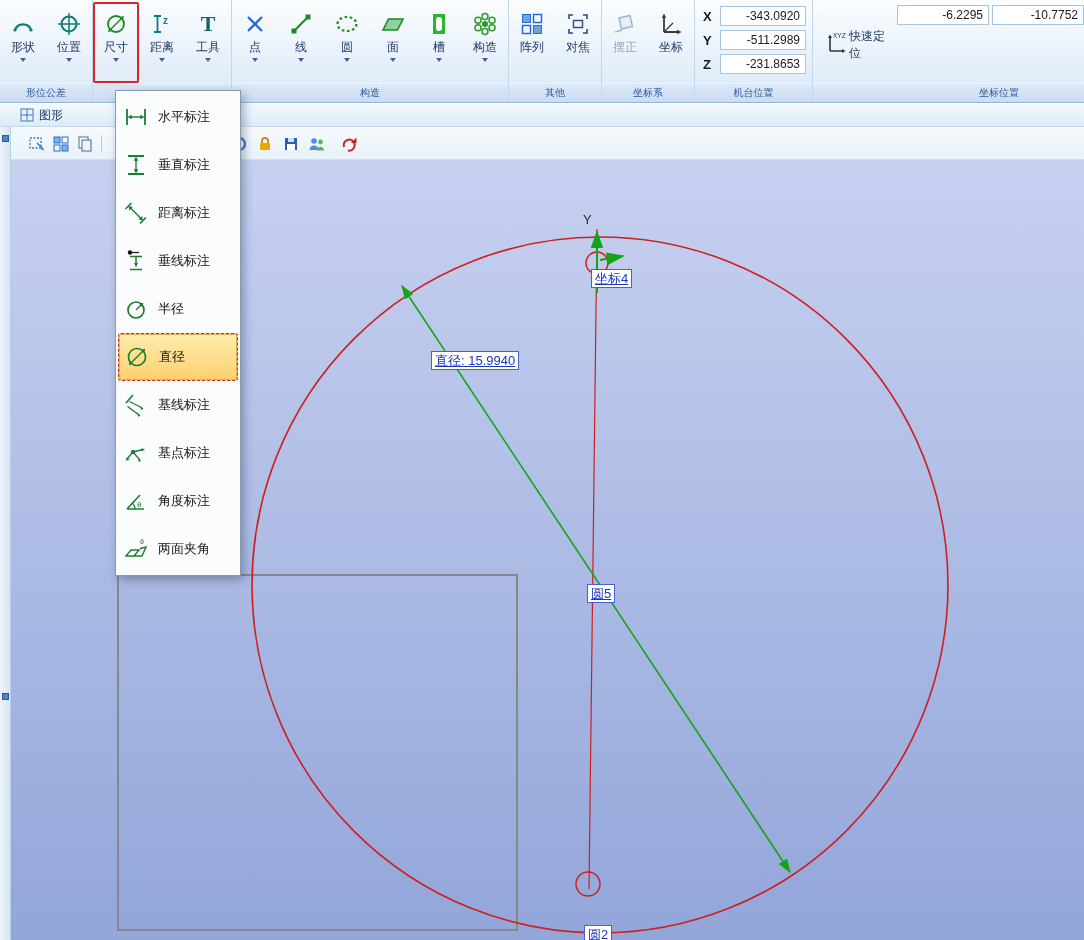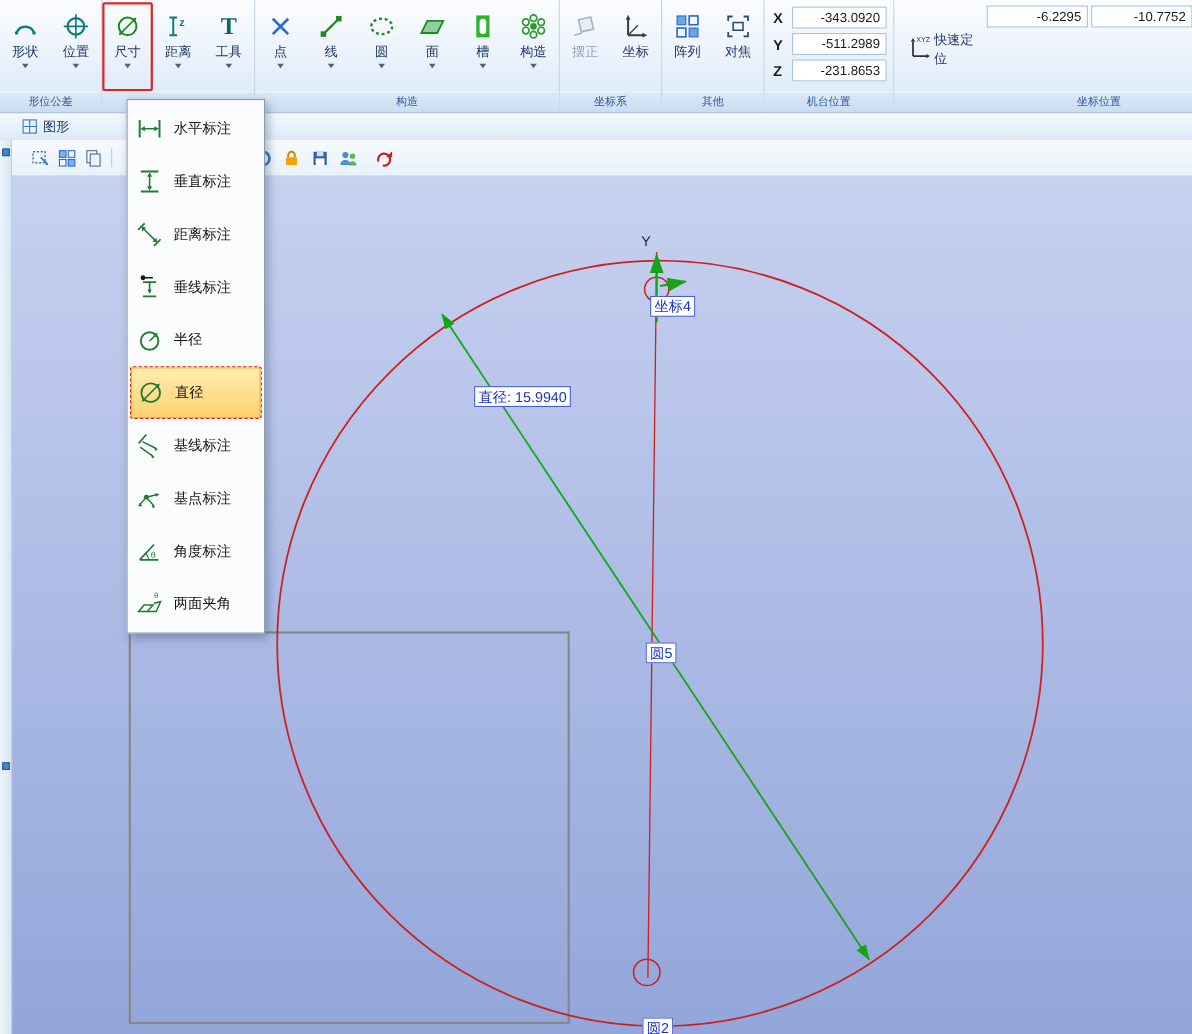--- a/index.html
+++ b/index.html
@@ -42,21 +42,21 @@
   .tbicon{position:absolute;top:7px;width:20px;height:20px;display:flex;align-items:center;justify-content:center;cursor:pointer}
   .tbdivider{position:absolute;top:8px;width:1px;height:17px;background:#b9cfe4}
   .sidestrip{position:absolute;left:0;top:127px;width:11px;height:813px;
     background:linear-gradient(90deg,#edf4fb,#d7e6f4);border-right:1px solid #b9cfe4}
   .stripicon{position:absolute;left:2px;width:7px;height:7px;background:#4a84c8;border:1px solid #2a5a98}
 
   
   .canvas{position:absolute;left:11px;top:160px;width:1073px;height:780px;
     background:linear-gradient(#c7d1f0,#93a6da);overflow:hidden}
   .tag{position:absolute;background:#fff;border:1px solid #4a5fd0;color:#1a35c0;font-size:13px;
-    line-height:17px;padding:0 3px;white-space:nowrap;cursor:pointer}
+    line-height:17px;padding:0 3px;text-decoration:underline;white-space:nowrap;cursor:pointer}
 
   
   .menu{position:absolute;left:115px;top:90px;width:126px;padding:2px;background:#fbfcfd;
     border:1px solid #8a9ab0;box-shadow:3px 4px 9px rgba(40,60,90,.4);z-index:100}
   .mitem{height:48px;display:flex;align-items:center;gap:7px;padding-left:3px;cursor:pointer}
   .micon{width:30px;height:30px;flex:0 0 30px;display:flex;align-items:center;justify-content:center}
   .mlbl{font-size:13px;color:#141414}
   .mitem.selected{border:1px dashed #d22020;border-radius:3px;
     background:linear-gradient(#ffedb0,#fdd06e);box-shadow:inset 0 0 0 1px #e3ae4b}
 </style>
@@ -191,20 +191,46 @@
               <circle cx="6" cy="9.2" r="3" fill="none" stroke="#2a9a2a" stroke-width="1.5"></circle>
             </svg>
         </span>
         <span class="rlbl">构造</span>
         <span class="chev"></span>
       </div>
     </div>
     <div class="glabel">构造</div>
   </div>
 
+  <div class="rgroup" style="width:112px">
+    <div class="rbtns">
+      <div class="rbtn">
+        <span class="ricon">
+          <svg width="26" height="26">
+              <rect x="3.5" y="3.5" width="8" height="8" fill="#6ba4df" stroke="#2a6ad4"></rect>
+              <rect x="14.5" y="3.5" width="8" height="8" fill="none" stroke="#2a6ad4" stroke-width="1.5"></rect>
+              <rect x="3.5" y="14.5" width="8" height="8" fill="none" stroke="#2a6ad4" stroke-width="1.5"></rect>
+              <rect x="14.5" y="14.5" width="8" height="8" fill="#6ba4df" stroke="#2a6ad4"></rect>
+            </svg>
+        </span>
+        <span class="rlbl">阵列</span>
+      </div>
+      <div class="rbtn">
+        <span class="ricon">
+          <svg width="26" height="26">
+              <path d="M4 8V4h4M18 4h4v4M22 18v4h-4M8 22H4v-4" stroke="#2a4a7a" fill="none" stroke-width="1.6"></path>
+              <rect x="8.5" y="9.5" width="9" height="7" fill="none" stroke="#2a4a7a" stroke-width="1.4"></rect>
+            </svg>
+        </span>
+        <span class="rlbl">对焦</span>
+      </div>
+    </div>
+    <div class="glabel">其他</div>
+  </div>
+
   <div class="rgroup" style="width:102px">
     <div class="rbtns">
       <div class="rbtn disabled">
         <span class="ricon">
           <svg width="26" height="26">
               <path d="M7 7l11-2.5 2.5 11-11 2.5z" fill="#e7eef6" stroke="#9fb6cc" stroke-width="1.5"></path>
               <path d="M3 21l7-2" stroke="#9fb6cc" stroke-width="1.5"></path>
             </svg>
         </span>
         <span class="rlbl">摆正</span>
@@ -215,46 +241,20 @@
               <path d="M6 21V6M6 21h15" stroke="#3a3a3a" stroke-width="1.8" fill="none"></path>
               <path d="M6 2.5L3.8 7h4.4z" fill="#3a3a3a"></path>
               <path d="M23.5 21l-4.5-2.2v4.4z" fill="#3a3a3a"></path>
               <path d="M6 21l9-9" stroke="#3a3a3a" stroke-width="1.2"></path>
             </svg>
         </span>
         <span class="rlbl">坐标</span>
       </div>
     </div>
     <div class="glabel">坐标系</div>
-  </div>
-
-  <div class="rgroup" style="width:112px">
-    <div class="rbtns">
-      <div class="rbtn">
-        <span class="ricon">
-          <svg width="26" height="26">
-              <rect x="3.5" y="3.5" width="8" height="8" fill="#6ba4df" stroke="#2a6ad4"></rect>
-              <rect x="14.5" y="3.5" width="8" height="8" fill="none" stroke="#2a6ad4" stroke-width="1.5"></rect>
-              <rect x="3.5" y="14.5" width="8" height="8" fill="none" stroke="#2a6ad4" stroke-width="1.5"></rect>
-              <rect x="14.5" y="14.5" width="8" height="8" fill="#6ba4df" stroke="#2a6ad4"></rect>
-            </svg>
-        </span>
-        <span class="rlbl">阵列</span>
-      </div>
-      <div class="rbtn">
-        <span class="ricon">
-          <svg width="26" height="26">
-              <path d="M4 8V4h4M18 4h4v4M22 18v4h-4M8 22H4v-4" stroke="#2a4a7a" fill="none" stroke-width="1.6"></path>
-              <rect x="8.5" y="9.5" width="9" height="7" fill="none" stroke="#2a4a7a" stroke-width="1.4"></rect>
-            </svg>
-        </span>
-        <span class="rlbl">对焦</span>
-      </div>
-    </div>
-    <div class="glabel">其他</div>
   </div>
 
   <div class="rgroup" style="width:118px">
     <div class="axisrows">
       <div class="axisrow">
         <span class="axisletter">X</span>
         <span class="valbox">-343.0920</span>
       </div>
       <div class="axisrow">
         <span class="axisletter">Y</span>

